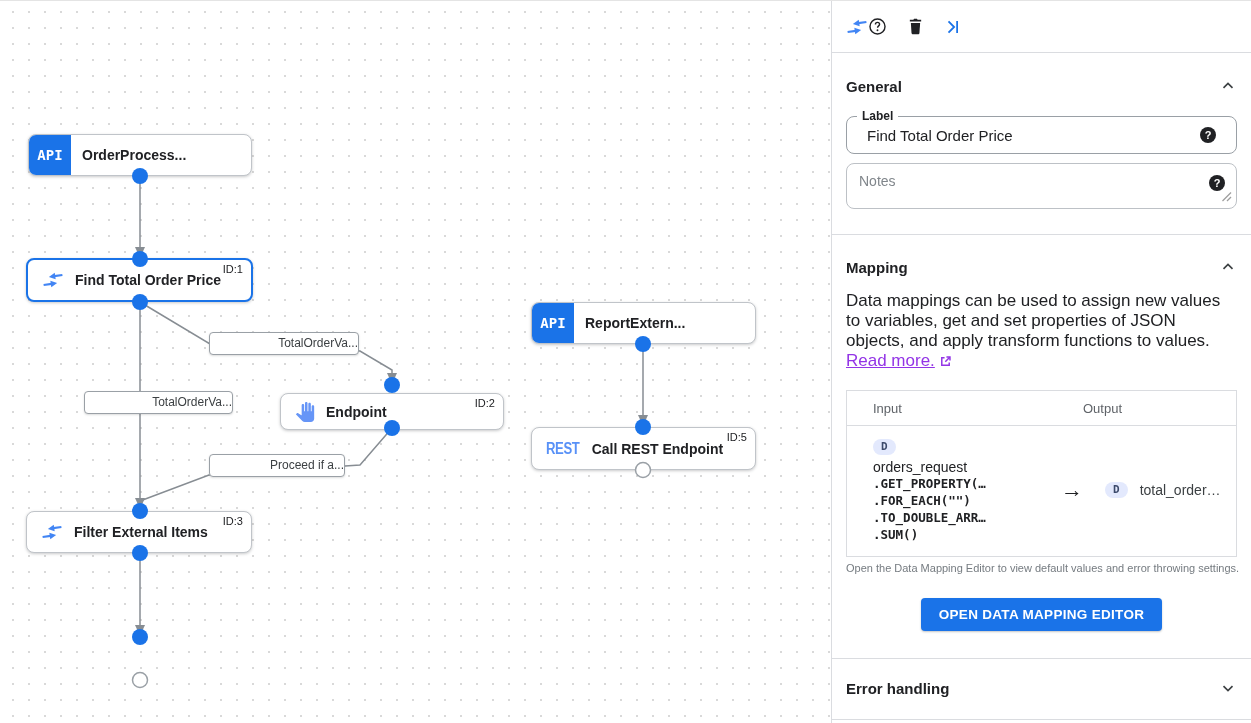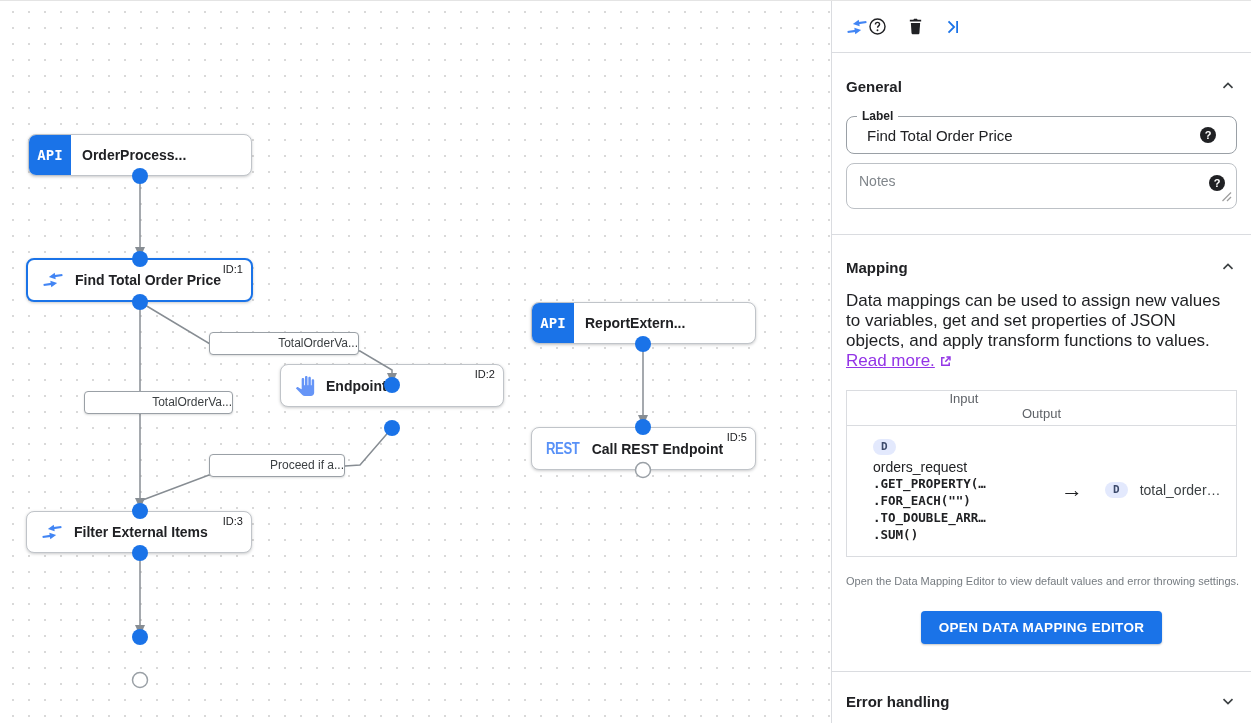--- a/index.html
+++ b/index.html
@@ -75,39 +75,39 @@
     flex:none;
   }
   .notes .qmark { position:absolute; right:11px; top:11px; }
   .notes .grip { position:absolute; right:4px; bottom:3px; }
 
   .desc { font-size:17px; line-height:20px; color:#202124; }
   .readmore { color:#9334e6; text-decoration:underline; }
   .extlink { vertical-align:-2px; margin-left:4px; }
 
   .map-table { border:1px solid #dadce0; background:#fff; }
-  .map-header { display:flex; border-bottom:1px solid #dadce0; height:35px; align-items:center;flex-direction:column; }
+  .map-header { display:flex; border-bottom:1px solid #dadce0; height:35px; align-items:center; }
   .map-header .h-in { width:236px; padding-left:26px; color:#5f6368; font-size:13px; }
   .map-header .h-out { color:#5f6368; font-size:13px; }
   .map-body { display:flex; padding:11px 0 13px 26px; }
   .map-input { width:166px; }
   .chip {
     display:inline-block; background:#e3e9fd; color:#3c4a6b; border-radius:9px;
     font-family:"DejaVu Sans Mono", monospace; font-size:11px; font-weight:bold;
     padding:1px 8px; line-height:14px;
   }
   .var-name { font-size:14px; color:#202124; margin-top:4px; }
   .mono-line {
     font-family:"DejaVu Sans Mono", monospace; font-weight:bold; font-size:12.5px;
     color:#202124; line-height:17px; white-space:nowrap;
   }
   .map-arrow { width:66px; display:flex; align-items:center; justify-content:center; font-size:22px; color:#202124; }
   .map-output { flex:1; display:flex; align-items:center; gap:12px; }
   .out-var { font-size:14px; color:#3c4043; }
-  .map-caption { font-size:11px; color:#757b80; margin-top:18px; white-space:nowrap; }
+  .map-caption { font-size:11px; color:#757b80; margin-top:5px; white-space:nowrap; }
 
   .open-editor-btn {
     display:block; margin:24px auto 0; background:#1a73e8; color:#fff; border:none;
     border-radius:4px; font-family:"Liberation Sans", sans-serif; font-size:13.5px; font-weight:bold;
     letter-spacing:.3px; padding:9px 18px; cursor:pointer; box-shadow:0 1px 2px rgba(60,64,67,.3);
   }
   .err-row { padding:20px 0 22px; }
 </style>
 </head>
 <body>
@@ -161,21 +161,21 @@
             <line x1="14" y1="7" x2="23" y2="7"></line>
               <polygon points="8,7 15,3.4 15,10.6" stroke="none"></polygon>
             <line x1="1" y1="15" x2="10" y2="15"></line>
               <polygon points="16,15 9,11.4 9,18.6" stroke="none"></polygon>
           </g>
         </svg>
       </span>
       <span class="nlabel">Find Total Order Price</span>
     </div>
 
-    <div class="node" style="left:280px;top:363px;width:224px;height:43px">
+    <div class="node" style="left:280px;top:392px;width:224px;height:37px">
       <span class="idtag">ID:2</span>
       <span class="icon-wrap">
         <svg width="20" height="20" viewBox="0 0 24 24">
           <path fill="#6695f7" d="M23,5.5V20c0,2.2-1.8,4-4,4h-7.3c-1.08,0-2.1-0.43-2.85-1.19L1,14.83 c0,0,1.26-1.23,1.3-1.25c0.22-0.19,0.49-0.29,0.79-0.29c0.22,0,0.42,0.06,0.6,0.16C3.73,13.46,8,15.91,8,15.91V4 c0-0.83,0.67-1.5,1.5-1.5S11,3.17,11,4v7h1V1.5C12,0.67,12.67,0,13.5,0S15,0.67,15,1.5V11h1V2.5C16,1.67,16.67,1,17.5,1 S19,1.67,19,2.5V11h1V5.5C20,4.67,20.67,4,21.5,4S23,4.67,23,5.5z"></path>
         </svg>
       </span>
       <span class="nlabel">Endpoint</span>
     </div>
 
     <div class="node trigger" style="left:531px;top:301px;width:225px">

